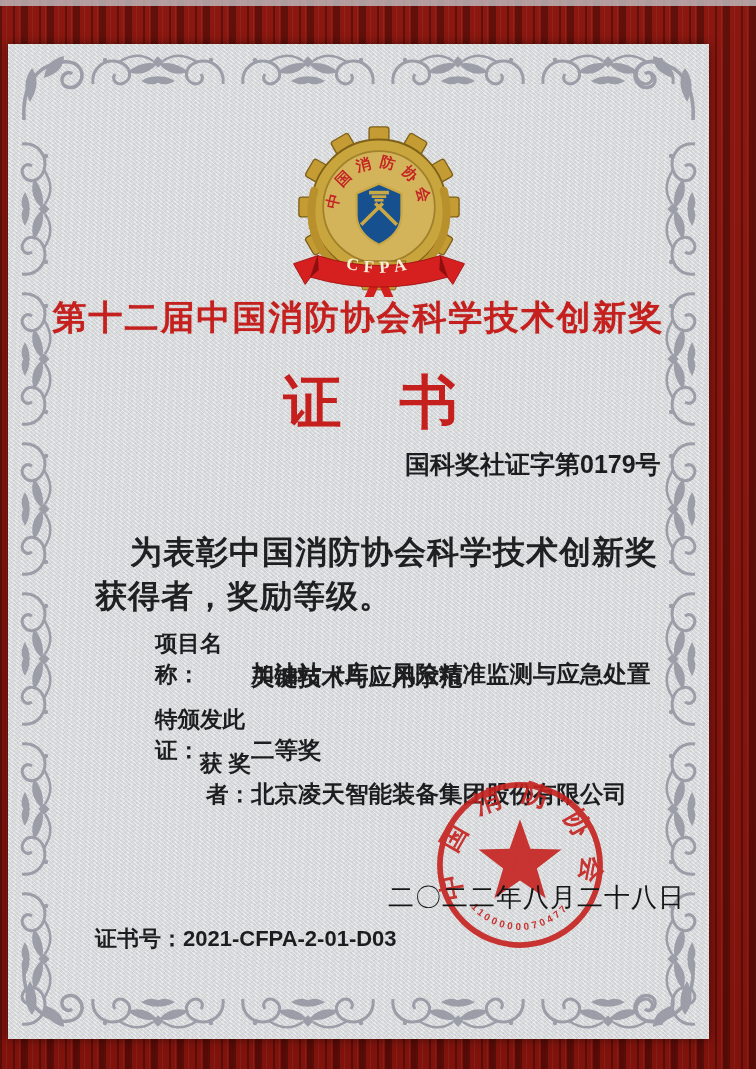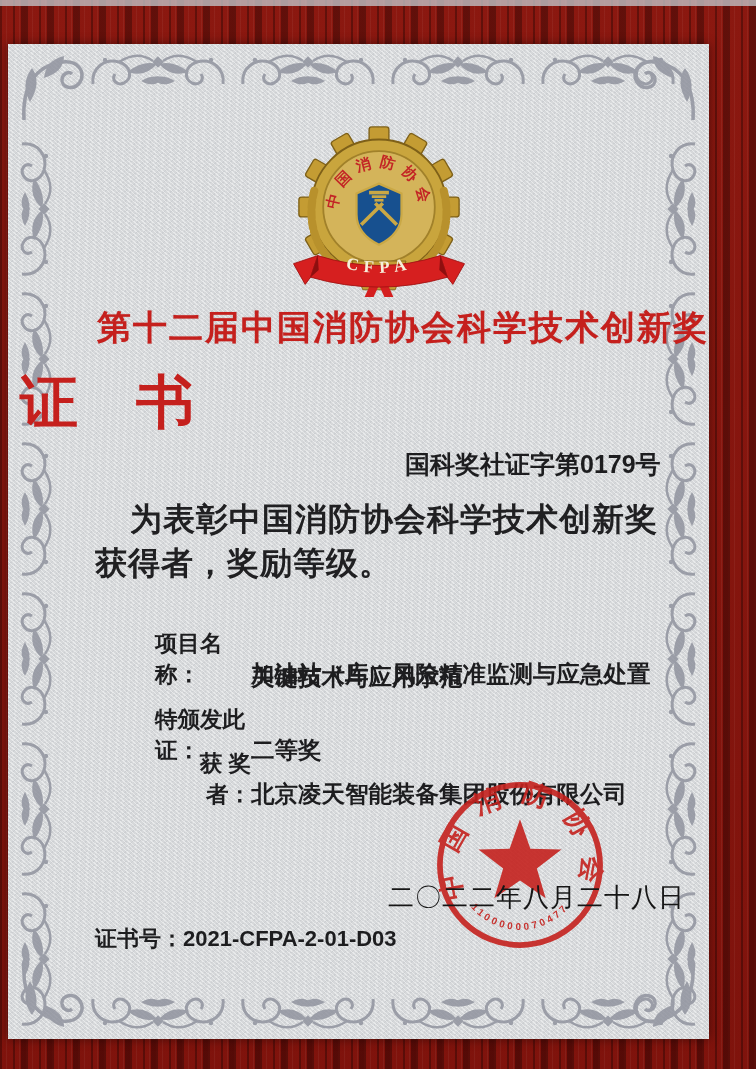--- a/index.html
+++ b/index.html
@@ -14,28 +14,28 @@
   .top-strip{position:absolute;left:0;top:0;width:100%;height:6px;background:#bfbfc3;opacity:.8;}
   
   .paper{position:absolute;left:8px;top:44px;width:701px;height:995px;
     background-color:#d6d8da;
     background-image:
       repeating-linear-gradient(41deg, rgba(255,255,255,.45) 0 1px, rgba(0,0,0,0) 1px 3px),
       repeating-linear-gradient(-37deg, rgba(145,150,160,.14) 0 1px, rgba(0,0,0,0) 1px 4px);
     box-shadow:0 0 10px rgba(0,0,0,.45);}
   .ornament{position:absolute;left:0;top:0;width:701px;height:995px;opacity:.82;}
   .emblem{position:absolute;left:281px;top:73px;width:180px;height:180px;}
-  .award-title{position:absolute;left:0;top:261px;width:100%;text-align:right;
+  .award-title{position:absolute;left:0;top:251px;width:100%;text-align:center;
     font-size:34px;font-weight:800;letter-spacing:2px;color:#c5201d;
     text-shadow:0 0 1px rgba(160,20,20,.4);}
-  .cert-title{position:absolute;left:0;top:320px;width:100%;text-align:left;
+  .cert-title{position:absolute;left:0;top:320px;width:100%;text-align:center;
     font-size:58px;font-weight:800;color:#c5201d;transform:translateX(12px);}
   .serial{position:absolute;left:397px;top:404px;font-size:25px;font-weight:700;color:#1d1d1f;}
   .body-line{position:absolute;font-family:"DejaVu Serif",serif;font-weight:600;
-    font-size:32px;color:#202022;letter-spacing:1px;}
+    font-size:32px;color:#202022;letter-spacing:1px;margin-top:33px;}
   .bl1{left:122px;top:454px;}
   .bl2{left:87px;top:498px;}
   .field{position:absolute;left:147px;color:#1d1d1f;}
   .flabel{font-size:22.5px;font-weight:700;display:inline-block;width:96px;}
   .fvalue{font-size:23.5px;font-weight:700;}
   .fp1{top:584px;}
   .fp2{top:617px;left:243px;}
   .fg{top:660px;}
   .fw{top:704px;text-align:right;}
   .seal{position:absolute;left:408px;top:717px;width:208px;height:208px;opacity:.9;z-index:2;}

